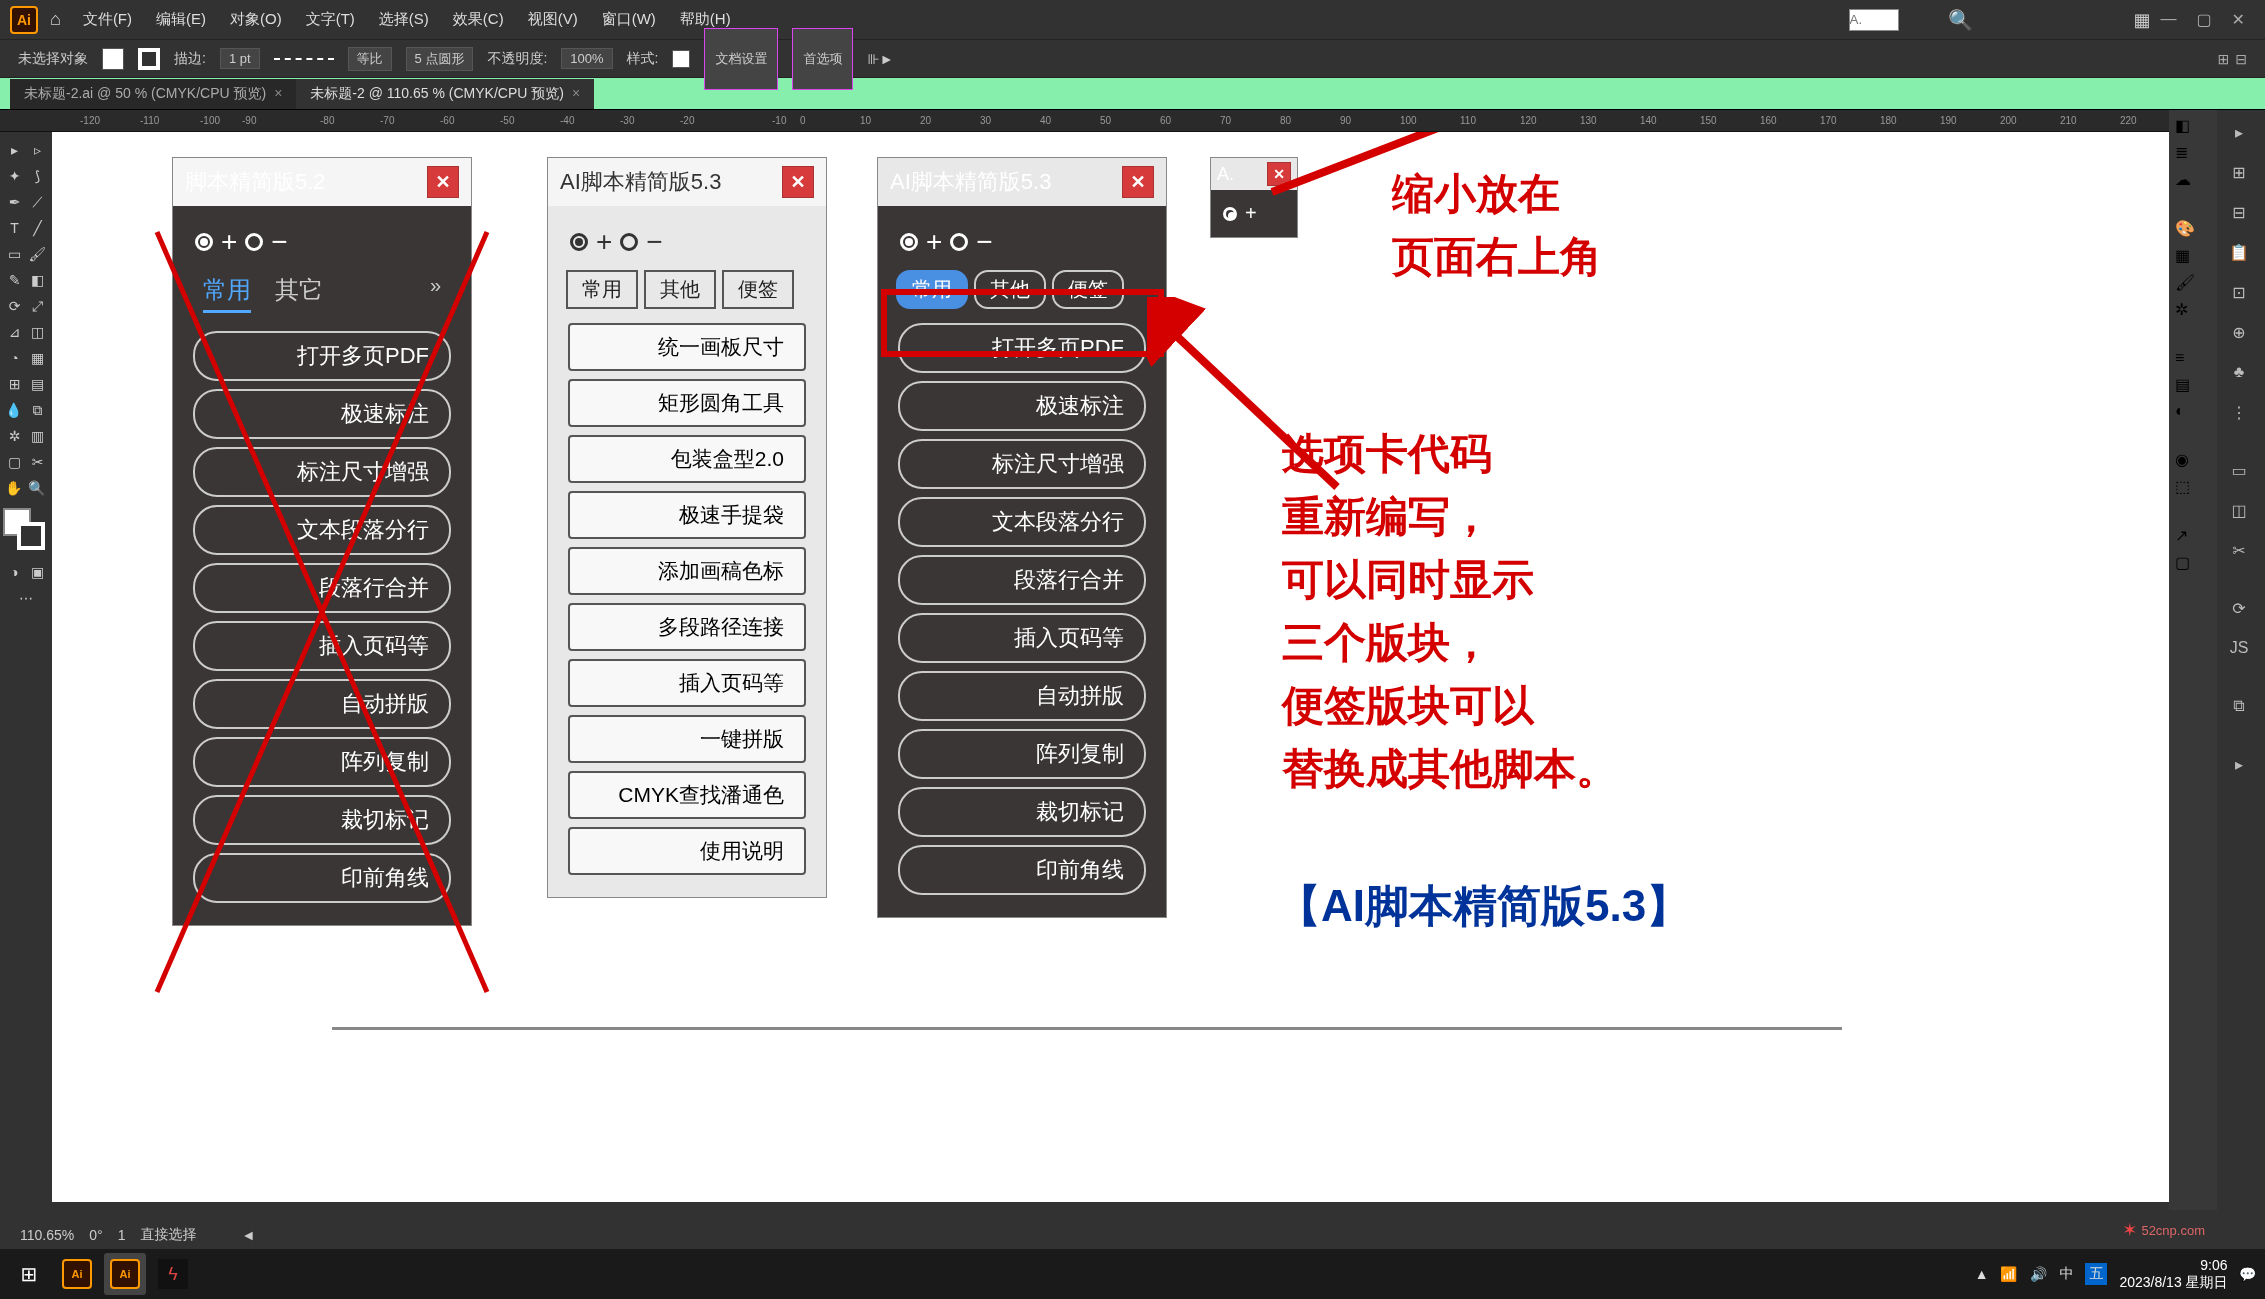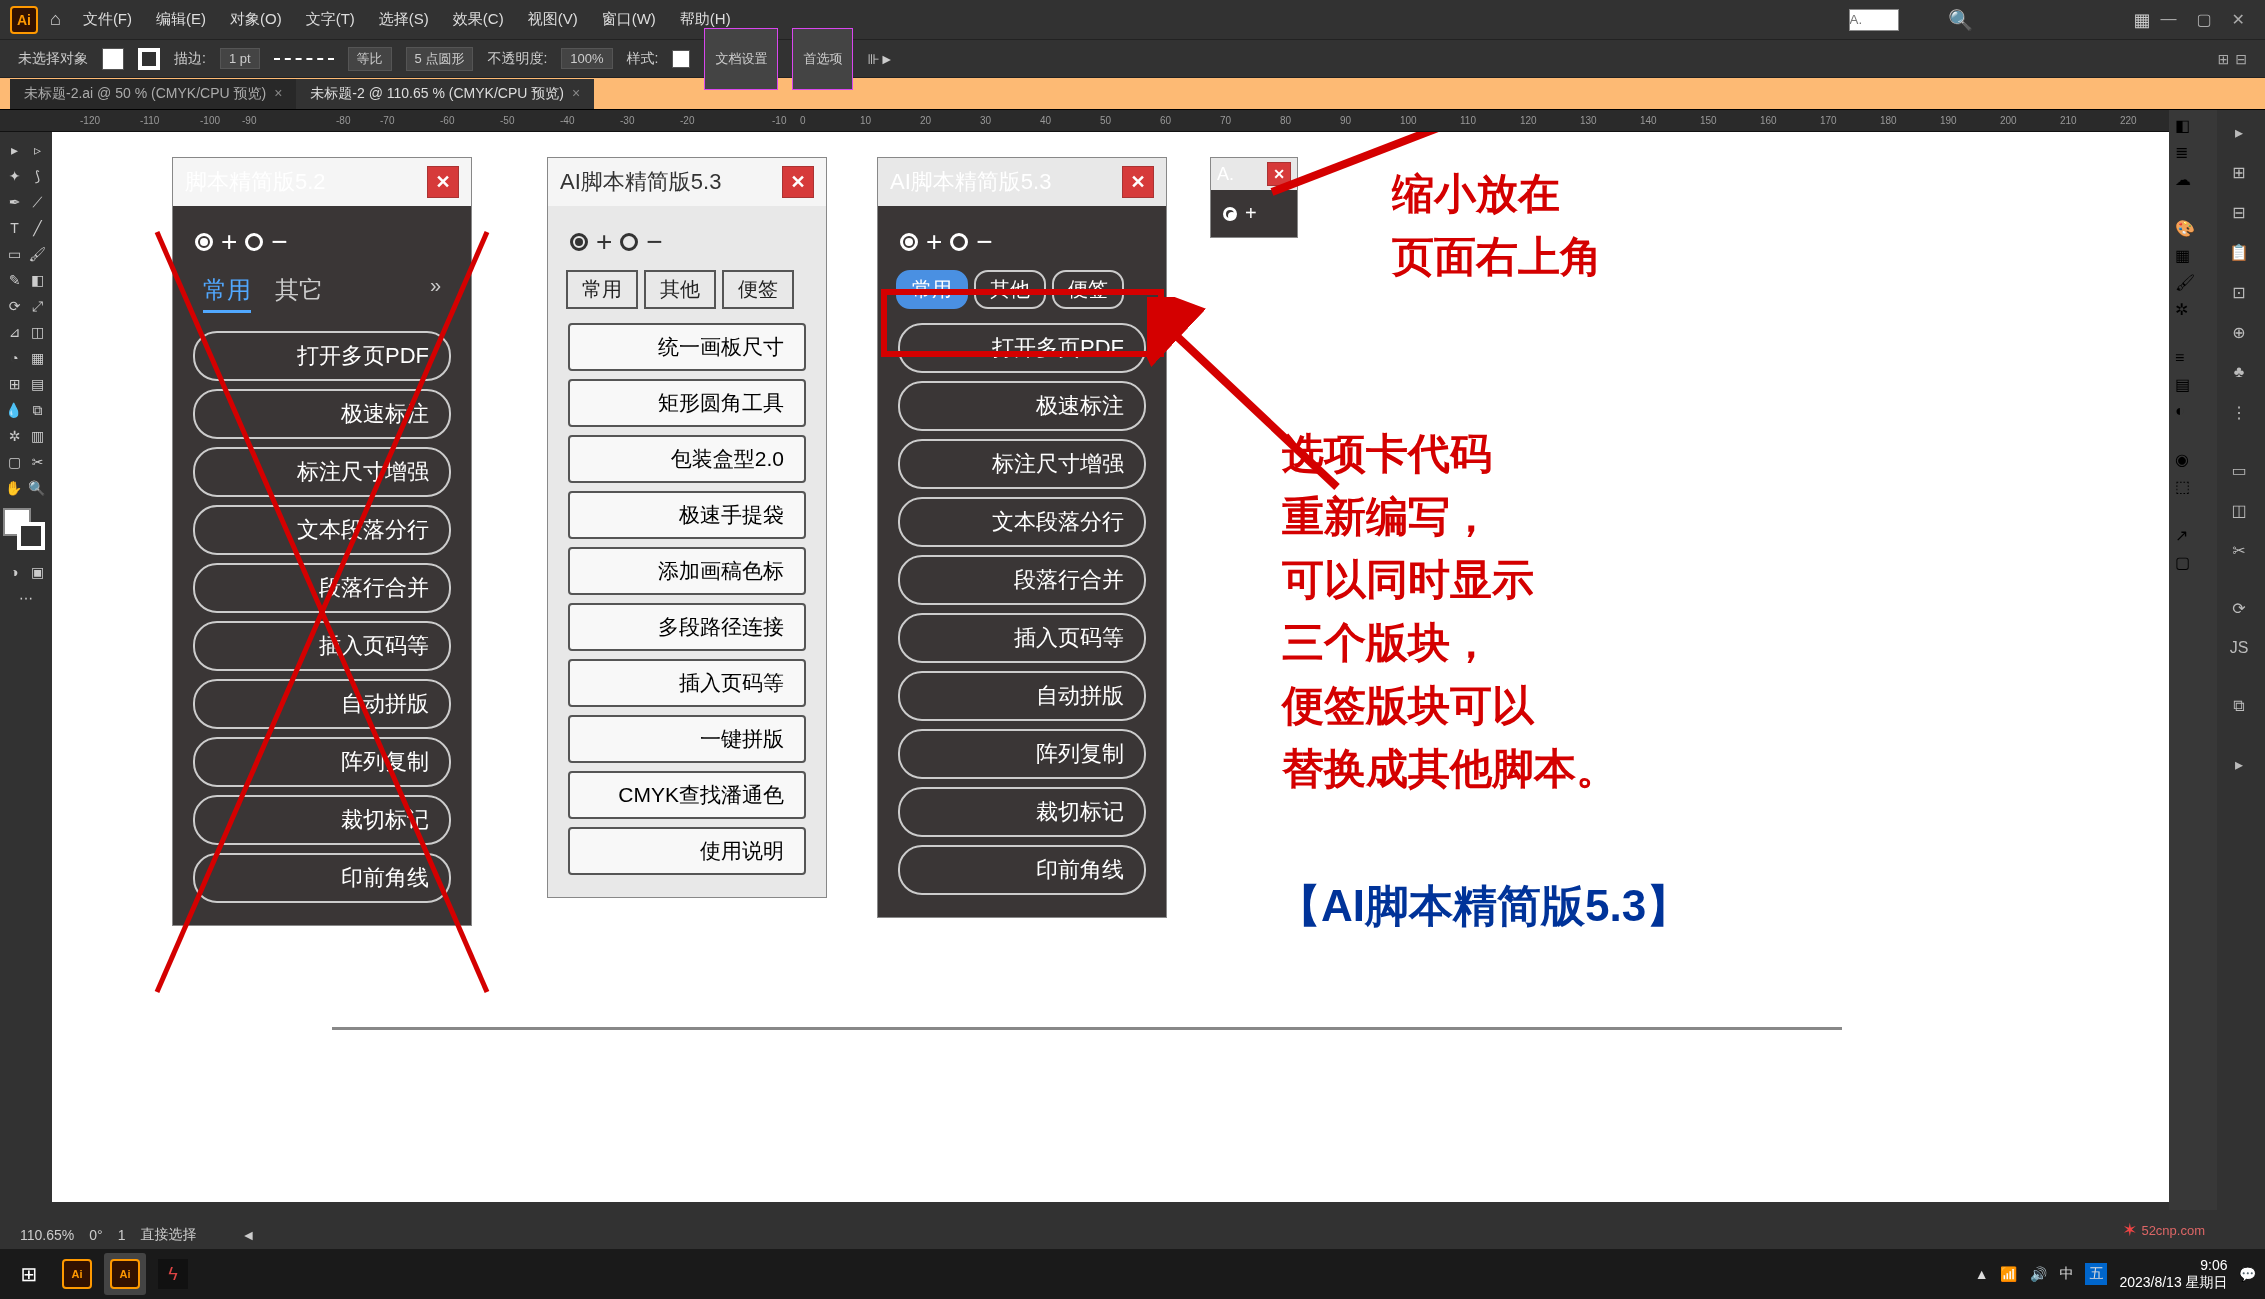--- a/index.html
+++ b/index.html
@@ -18,21 +18,21 @@
 
 
 .ctrlbar{height:38px;background:#323232;display:flex;align-items:center;padding:0 18px;gap:14px;border-bottom:1px solid #222;font-size:14px;color:#ccc}
 .ctrlbar .swatch{width:22px;height:22px;background:#fff;border:1px solid #555}
 .ctrlbar .sel{background:#444;padding:2px 8px;border:1px solid #555;font-size:13px}
 .ctrlbar .dash{width:60px;height:2px;border-top:2px dashed #fff}
 .ctrlbar .btn{background:#444;padding:21px 10px;border:1px solid #d946ef;font-size:13px}
 .ctrl-right{margin-left:auto;display:flex;gap:6px}
 
 
-.tabbar{height:32px;background:#fdba74;display:flex;align-items:end;padding-left:10px;border-bottom:1px solid #000}
+.tabbar{height:32px;background:#86efac;display:flex;align-items:end;padding-left:10px;border-bottom:1px solid #000}
 .tab{padding:6px 14px;font-size:14px;color:#aaa;background:#282828}
 .tab.active{background:#323232;color:#ddd}
 .tab .x{margin-left:8px;color:#888}
 
 
 .ruler{height:22px;background:#2a2a2a;color:#999;font-size:10px;display:flex;align-items:center;padding-left:80px;position:relative;border-bottom:1px solid #111}
 .ruler span{position:absolute}
 
 
 .main{display:flex;height:1070px}
@@ -147,21 +147,21 @@
 <div class="tabbar">
   <div class="tab"><span>未标题-2.ai @ 50 % (CMYK/CPU 预览)</span><span class="x">×</span></div>
   <div class="tab active"><span>未标题-2 @ 110.65 % (CMYK/CPU 预览)</span><span class="x">×</span></div>
 </div>
 
 <div class="ruler">
     <span style="left: 80px;">-120</span>
     <span style="left: 140px; text-align: center;">-110</span>
     <span style="left: 200px;">-100</span>
     <span style="left: 242px;">-90</span>
-    <span style="left: 320px; margin-left: 16px;">-80</span>
+    <span style="left: 320px;">-80</span>
     <span style="left: 380px;">-70</span>
     <span style="left: 440px;">-60</span>
     <span style="left: 500px;">-50</span>
     <span style="left: 560px;">-40</span>
     <span style="left: 620px;">-30</span>
     <span style="left: 680px;">-20</span>
     <span style="left: 740px; margin-left: 32px;">-10</span>
     <span style="left: 800px;">0</span>
     <span style="left: 860px;">10</span>
     <span style="left: 920px;">20</span>

